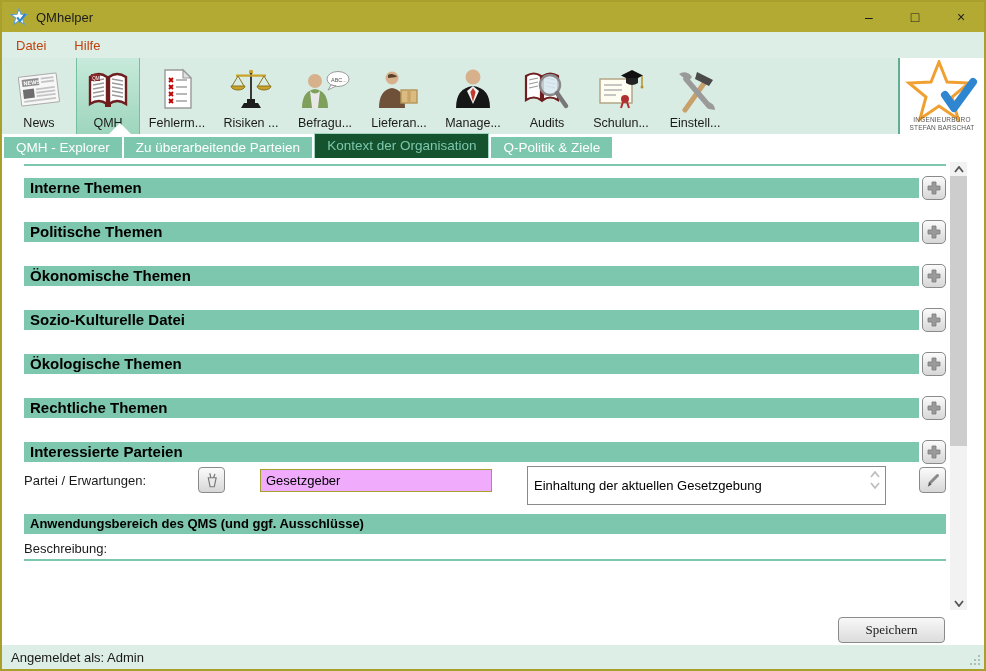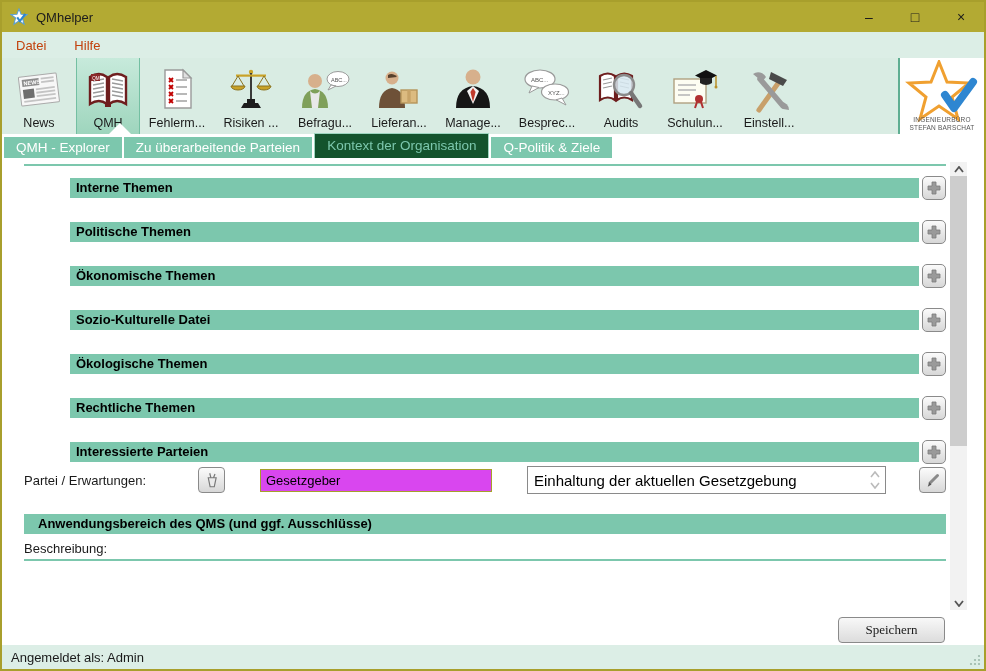--- a/index.html
+++ b/index.html
@@ -33,31 +33,31 @@
   .tab { margin-left:2px; background:#7cc7ad; color:#ffffff; font-size:13.5px; height:21px; line-height:21px; padding:0 12px; white-space:nowrap; }
   .tab.active { background:#14532d; color:#7cc7ad; border:1px solid #9ed5c0; border-bottom:none; height:25px; line-height:24px; }
 
   
   .content { position:absolute; left:0; top:156px; width:982px; height:454px; background:#fff; }
   .topline { margin:6px 0 0 22px; width:922px; height:2px; background:#7cc7ad; }
   .inner { margin-left:22px; width:922px; }
   .section-row { display:flex; align-items:flex-start; height:20px; }
   .section-row.first { margin-top:12px; }
   .section-row.next { margin-top:24px; }
-  .section-bar { flex:1; height:20px; background:#7cc7ad; font-size:13px; font-weight:bold; color:#000; line-height:20px; padding-left:6px;margin-left:46px; }
+  .section-bar { flex:1; height:20px; background:#7cc7ad; font-size:15px; font-weight:bold; color:#000; line-height:20px; padding-left:6px; }
   .add-btn { width:24px; height:24px; margin-left:3px; margin-top:-2px; border:1px solid #8a8a8a; border-radius:5px; background:linear-gradient(#fbfbfb,#d7d7d7); display:flex; align-items:center; justify-content:center; }
   .party-row { margin-top:4px; height:28px; display:flex; align-items:center;gap:28px; }
   .party-label { width:146px; font-size:13px; color:#1a1a1a; }
   .small-btn { width:27px; height:26px; border:1px solid #8a8a8a; border-radius:4px; background:linear-gradient(#fbfbfb,#d7d7d7); display:flex; align-items:center; justify-content:center; }
-  .party-input { margin-left:7px; width:232px; height:23px; background:#d946ef; border:1px solid #a6a02c; font-size:13px; padding:0 5px; font-family:"Liberation Sans",sans-serif; color:#000; }
+  .party-input { margin-left:7px; width:232px; height:23px; background:#f0abfc; border:1px solid #a6a02c; font-size:13px; padding:0 5px; font-family:"Liberation Sans",sans-serif; color:#000; }
   .expect-wrap { position:relative; margin-left:7px; flex:1; height:28px; }
-  .expect-input { width:100%; height:28px; border:1px solid #8a8a8a; font-size:15px; padding:0 22px 0 6px; font-family:"Liberation Sans",sans-serif; color:#000; background:#fff; }
+  .expect-input { width:100%; height:39px; border:1px solid #8a8a8a; font-size:13px; padding:0 22px 0 6px; font-family:"Liberation Sans",sans-serif; color:#000; background:#fff; }
   .spinners { position:absolute; right:4px; top:2px; width:14px; height:24px; display:flex; flex-direction:column; justify-content:space-between; align-items:center; padding:3px 0; }
   .scope-row { margin-top:20px; }
-  .scope-bar { height:20px; background:#7cc7ad; font-size:13px; font-weight:bold; color:#000; line-height:20px; padding-left:14px; }
+  .scope-bar { height:20px; background:#7cc7ad; font-size:13px; font-weight:bold; color:#000; line-height:20px; padding-left:6px; }
   .desc-label { margin-top:7px; font-size:13px; color:#1a1a1a; }
   .descline { margin-top:3px; width:922px; height:2px; background:#7cc7ad; }
 
   
   .vscroll { position:absolute; left:948px; top:160px; width:17px; height:448px; background:#f2f2f2; }
   .vs-arrow { position:absolute; left:0; width:17px; height:14px; display:flex; align-items:center; justify-content:center; }
   .vs-arrow.up { top:0; } .vs-arrow.down { bottom:0; }
   .vs-thumb { position:absolute; left:0; top:14px; width:17px; height:270px; background:#cdcdcd; }
 
   
@@ -214,33 +214,20 @@
         <svg width="48" height="48" viewBox="0 0 48 48">
           <circle cx="24" cy="11" r="7.5" fill="#d7b08c"></circle>
           <path d="M7 42 Q7 22 24 20 Q41 22 41 42 Z" fill="#161616"></path>
           <path d="M24 20 L18 25 L24 38 L30 25 Z" fill="#f2f2f2"></path>
           <path d="M24 22 l-2.6 4 l2.6 10 l2.6 -10 Z" fill="#c0392b"></path>
         </svg>
       </span>
       <span class="tlabel">Manage...</span>
     </div>
 
-    <div class="tool-btn">
-      <span class="ticon">
-        <svg width="50" height="48" viewBox="0 0 50 48">
-          <ellipse cx="18" cy="13" rx="15" ry="9" fill="#fff" stroke="#9a9a9a" stroke-width="1.2"></ellipse>
-          <path d="M10 20 L7 27 L17 21.5 Z" fill="#fff" stroke="#9a9a9a"></path>
-          <text x="9" y="15.5" font-size="6" fill="#555" font-family="Liberation Sans,sans-serif">ABC...</text>
-          <ellipse cx="33" cy="26" rx="13.5" ry="8" fill="#fff" stroke="#9a9a9a" stroke-width="1.2"></ellipse>
-          <path d="M40 32 L44 39 L34 33.8 Z" fill="#fff" stroke="#9a9a9a"></path>
-          <text x="26" y="28.5" font-size="6" fill="#555" font-family="Liberation Sans,sans-serif">XYZ...</text>
-        </svg>
-      </span>
-      <span class="tlabel">Besprec...</span>
-    </div>
 
     <div class="tool-btn">
       <span class="ticon">
         <svg width="50" height="48" viewBox="0 0 50 48">
           <path d="M4 10 Q12 5 19 10 L19 34 Q12 29 4 34 Z" fill="#fff" stroke="#6e1e1e" stroke-width="2.2"></path>
           <path d="M36 10 Q28 5 21 10 L21 34 Q28 29 36 34 Z" fill="#fff" stroke="#6e1e1e" stroke-width="2.2"></path>
           <g stroke="#9a9a9a" stroke-width="1.2">
             <line x1="7" y1="14" x2="16" y2="12"></line>
               <line x1="7" y1="18" x2="16" y2="16"></line>
               <line x1="7" y1="22" x2="16" y2="20"></line>

